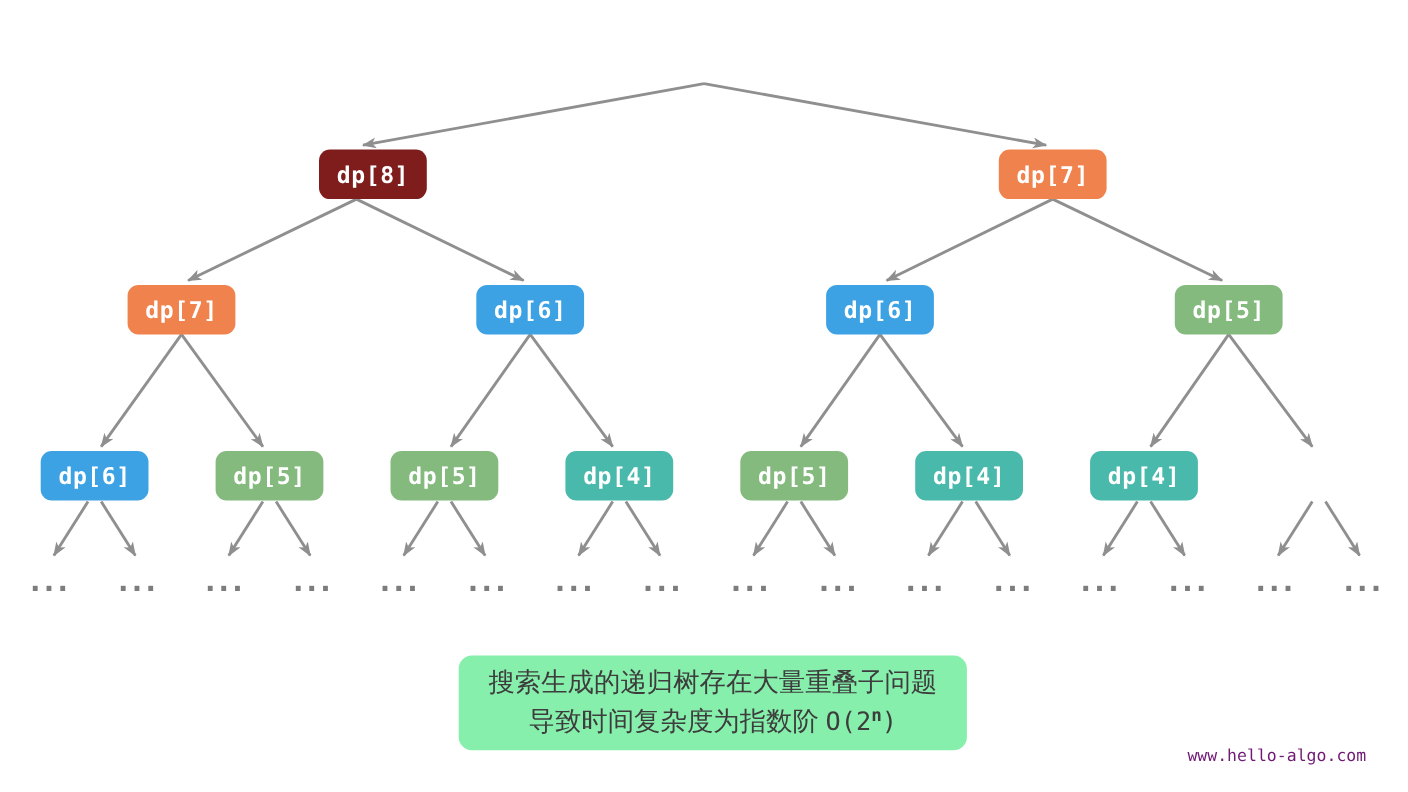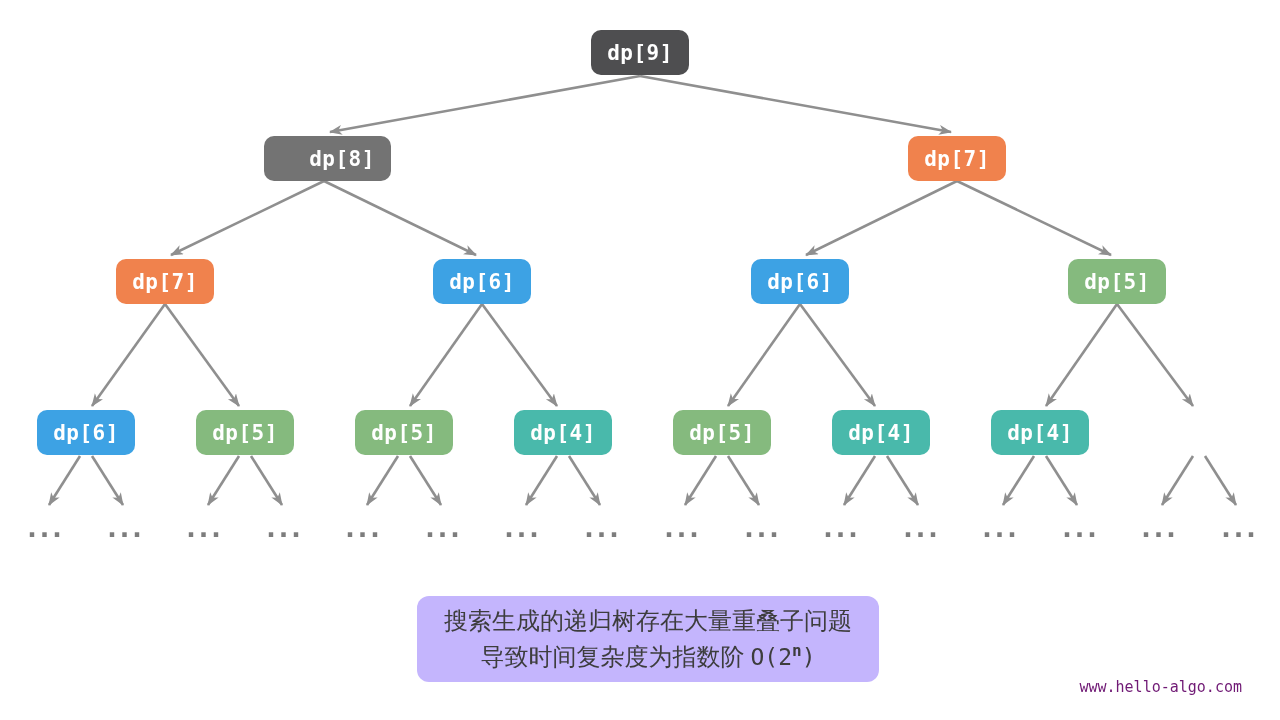--- a/index.html
+++ b/index.html
@@ -32,21 +32,21 @@
     font-family:"DejaVu Sans", sans-serif;
     font-weight:bold;
     font-size:25px;
     line-height:25px;
     letter-spacing:3px;
   }
   .caption{
     position:absolute;
     left:417px;top:596px;
     width:462px;height:86px;
-    background:#c4b5fd;
+    background:#86efac;
     border-radius:12px;
     display:flex;flex-direction:column;
     align-items:center;justify-content:center;
     color:#3d3d3d;
     font-size:24px;
     line-height:36px;
     font-weight:500;
   }
   .caption .formula{
     font-family:"DejaVu Sans Mono", monospace;
@@ -109,23 +109,22 @@
     <line x1="716" y1="456" x2="685" y2="505" marker-end="url(#arrow)"></line>
     <line x1="728" y1="456" x2="759" y2="505" marker-end="url(#arrow)"></line>
     <line x1="875" y1="456" x2="844" y2="505" marker-end="url(#arrow)"></line>
     <line x1="887" y1="456" x2="918" y2="505" marker-end="url(#arrow)"></line>
     <line x1="1034" y1="456" x2="1003" y2="505" marker-end="url(#arrow)"></line>
     <line x1="1046" y1="456" x2="1077" y2="505" marker-end="url(#arrow)"></line>
     <line x1="1193" y1="456" x2="1162" y2="505" marker-end="url(#arrow)"></line>
     <line x1="1205" y1="456" x2="1236" y2="505" marker-end="url(#arrow)"></line>
   </svg>
 
-  <div class="node" style="left: 591px; top: 30px; background-color: rgb(78, 78, 80);">dp[9]</div>
 
-  <div class="node" style="left: 264px; top: 136px; background-color: #737373; padding-left: 29px;">dp[8]</div>
+  <div class="node" style="left: 290px; top: 136px; background-color: #7f1d1d;">dp[8]</div>
   <div class="node" style="left: 908px; top: 136px; background-color: rgb(240, 130, 77);">dp[7]</div>
 
   <div class="node" style="left: 116px; top: 259px; background-color: rgb(240, 130, 77);">dp[7]</div>
   <div class="node" style="left: 433px; top: 259px; background-color: rgb(61, 162, 228);">dp[6]</div>
   <div class="node" style="left: 751px; top: 259px; background-color: rgb(61, 162, 228);">dp[6]</div>
   <div class="node" style="left: 1068px; top: 259px; background-color: rgb(133, 186, 126);">dp[5]</div>
 
   <div class="node" style="left: 37px; top: 410px; background-color: rgb(61, 162, 228);">dp[6]</div>
   <div class="node" style="left: 196px; top: 410px; background-color: rgb(133, 186, 126);">dp[5]</div>
   <div class="node" style="left: 355px; top: 410px; background-color: rgb(133, 186, 126);">dp[5]</div>

